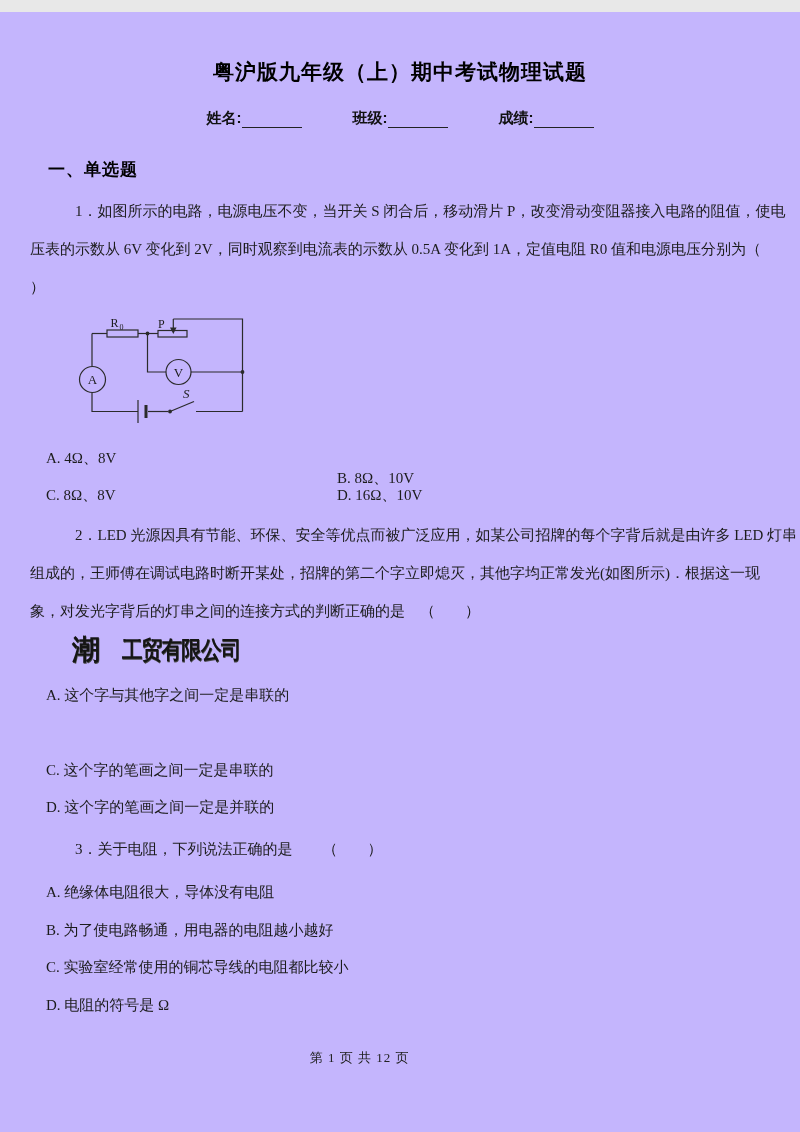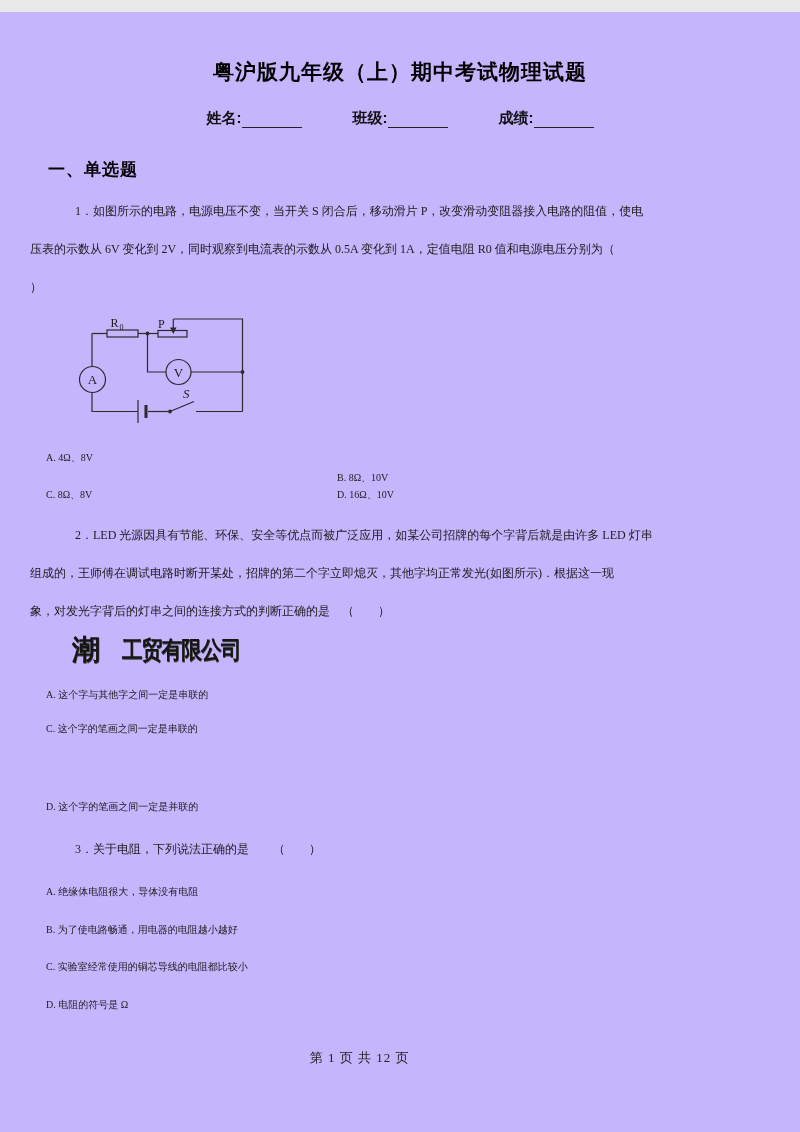--- a/index.html
+++ b/index.html
@@ -23,25 +23,25 @@
   }
   .field { display:flex; align-items:flex-end; }
   .fline { display:inline-block; width:60px; height:15px; border-bottom:1.5px solid #222; }
   .section {
     position:absolute; left:48px; top:146px;
     font-family:"Liberation Sans","DejaVu Sans",sans-serif;
     font-size:17px; font-weight:bold; color:#000; letter-spacing:1px;
   }
   .line {
     position:absolute; left:30px; width:740px;
-    font-size:12px; line-height:19px; white-space:nowrap; color:#1c1c1c;
+    font-size:15px; line-height:19px; white-space:nowrap; color:#1c1c1c;
   }
   .indent { padding-left:45px; }
   .opt {
-    position:absolute; font-size:10px; line-height:18px; white-space:nowrap; color:#1c1c1c;
+    position:absolute; font-size:15px; line-height:18px; white-space:nowrap; color:#1c1c1c;
   }
   .circuit { position:absolute; left:70px; top:292px; }
   .circuit .wire { fill:none; stroke:#2b2b2b; stroke-width:1.2; }
   .circuit .thick { stroke-width:3; }
   .circuit .dot { fill:#2b2b2b; stroke:none; }
   .circuit text { fill:#1c1c1c; font-family:"Liberation Serif","DejaVu Serif",serif; }
   .sign {
     position:absolute; left:72px; top:619px; height:38px;
     display:flex; align-items:center; gap:22px;
     font-family:"Liberation Sans","DejaVu Sans",sans-serif;
@@ -131,21 +131,21 @@
   <div class="line indent" style="top:514px">2．LED 光源因具有节能、环保、安全等优点而被广泛应用，如某公司招牌的每个字背后就是由许多 LED 灯串</div>
   <div class="line" style="top:552px">组成的，王师傅在调试电路时断开某处，招牌的第二个字立即熄灭，其他字均正常发光(如图所示)．根据这一现</div>
   <div class="line" style="top:590px">象，对发光字背后的灯串之间的连接方式的判断正确的是　（　　）</div>
 
   <div class="sign">
     <span class="sign-first">潮</span>
     <span class="sign-rest">工贸有限公司</span>
   </div>
 
   <span class="opt" style="left:46px;top:674px">A. 这个字与其他字之间一定是串联的</span>
-  <span class="opt" style="left:46px;top:708px">C. 这个字的笔画之间一定是串联的</span>
+  <span class="opt" style="left:46px;top:749px">C. 这个字的笔画之间一定是串联的</span>
   <span class="opt" style="left:46px;top:786px">D. 这个字的笔画之间一定是并联的</span>
 
   <div class="line indent" style="top:828px">3．关于电阻，下列说法正确的是　　（　　）</div>
 
   <span class="opt" style="left:46px;top:871px">A. 绝缘体电阻很大，导体没有电阻</span>
   <span class="opt" style="left:46px;top:909px">B. 为了使电路畅通，用电器的电阻越小越好</span>
   <span class="opt" style="left:46px;top:946px">C. 实验室经常使用的铜芯导线的电阻都比较小</span>
   <span class="opt" style="left:46px;top:984px">D. 电阻的符号是 Ω</span>
 
   <div class="footer">第 1 页 共 12 页</div>

